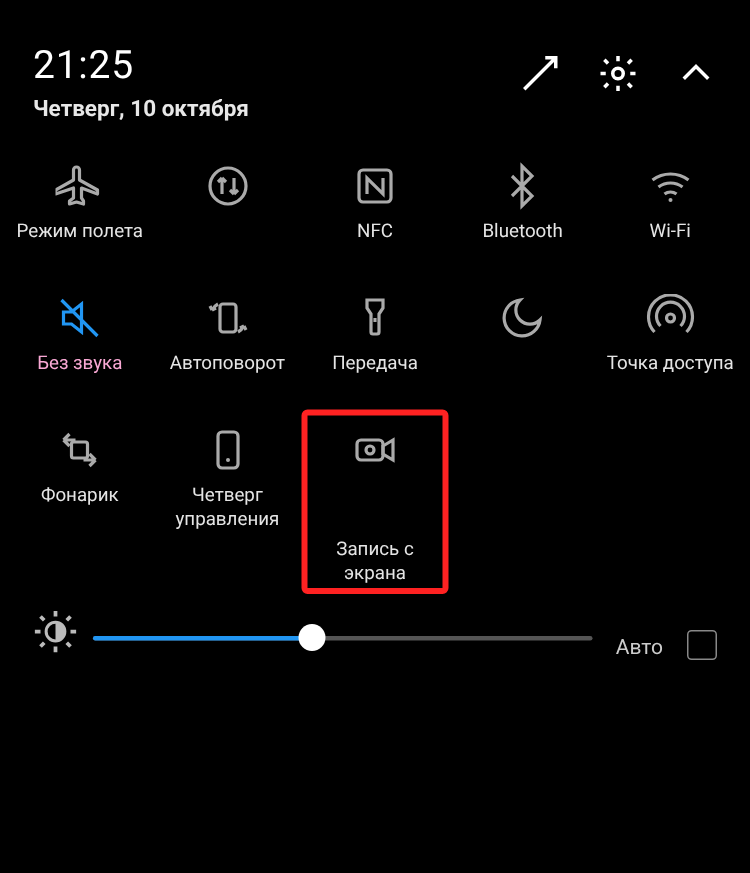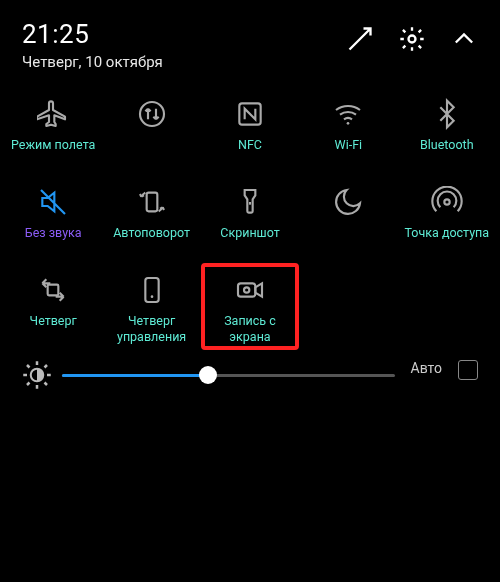--- a/index.html
+++ b/index.html
@@ -8,25 +8,25 @@
     height: 582px;
     background: #000;
     color: #fff;
     font-family: Roboto, -apple-system, Arial, sans-serif;
     overflow: hidden;
   }
   .header {
     display: flex;
     align-items: flex-start;
     justify-content: space-between;
-    padding: 19px 22px 8px 22px;
+    padding: 29px 22px 8px 22px;
   }
   .header-left { display: flex; flex-direction: column; }
   .time { font-size: 26px; font-weight: 400; letter-spacing: 0.5px; }
-  .date { font-size: 15px; color: #e8e8e8; margin-top: 4px; }
+  .date { font-size: 15px; color: #e8e8e8; margin-top: 4px; font-weight: bold; }
   .header-icons { display: flex; align-items: center; gap: 24px; padding-top: 6px; }
   .header-icons svg { width: 28px; height: 28px; fill: none; stroke: #fff; stroke-width: 2; }
 
   .tiles {
     display: grid;
     grid-template-columns: repeat(5, 1fr);
     gap: 4px 0;
     padding: 8px 4px 0 4px;
   }
   .tile {
@@ -39,35 +39,36 @@
     min-height: 84px;
   }
   .tile-icon {
     width: 34px; height: 34px;
     display: flex; align-items: center; justify-content: center;
   }
   .tile-icon svg { width: 32px; height: 32px; fill: none; stroke: #aaa; stroke-width: 1.6; }
   .tile-label {
     font-size: 12.5px;
     text-align: center;
-    color: #5eead4;
+    color: #e5e5e5;
     margin-top: 6px;
     line-height: 1.25;
   }
-  .tile.active .tile-label { color: #8b5cf6; }
+  .tile.active .tile-label { color: #f9a8d4; }
   .tile.active .tile-icon svg { stroke: #2196f3; }
   .tile.highlighted {
     border: 4px solid #f22;
     border-radius: 4px;
     padding: 6px 0 2px 0;
+    gap: 36px;
   }
 
   .brightness {
     display: flex;
-    align-items: flex-start;
+    align-items: flex-end;
     padding: 10px 22px 0 22px;
     gap: 10px;
   }
   .bright-icon svg { width: 30px; height: 30px; fill: none; stroke: #bbb; stroke-width: 1.6; }
   .slider {
     flex: 1;
     height: 30px;
     position: relative;
     display: flex;
     align-items: center;
@@ -137,33 +138,33 @@
         <svg viewBox="0 0 24 24">
           <rect x="4" y="4" width="16" height="16" rx="2"></rect>
           <path d="M8 16V8l8 8V8"></path>
         </svg>
       </div>
       <div class="tile-label">NFC</div>
     </div>
     <div class="tile">
       <div class="tile-icon">
         <svg viewBox="0 0 24 24">
+          <path d="M7 7l10 10-5 5V2l5 5L7 17"></path>
+        </svg>
+      </div>
+      <div class="tile-label">Bluetooth</div>
+    </div>
+    <div class="tile">
+      <div class="tile-icon">
+        <svg viewBox="0 0 24 24">
           <path d="M3 9a15 15 0 0 1 18 0M6 12.5a10 10 0 0 1 12 0M9 16a5 5 0 0 1 6 0"></path>
           <circle cx="12" cy="19" r="1" fill="#aaa" stroke="none"></circle>
         </svg>
       </div>
       <div class="tile-label">Wi-Fi</div>
-    </div>
-    <div class="tile">
-      <div class="tile-icon">
-        <svg viewBox="0 0 24 24">
-          <path d="M7 7l10 10-5 5V2l5 5L7 17"></path>
-        </svg>
-      </div>
-      <div class="tile-label">Bluetooth</div>
     </div>
     <div class="tile active">
       <div class="tile-icon">
         <svg viewBox="0 0 24 24">
           <path d="M4 9h4l5-4v14l-5-4H4zM3 3l18 18"></path>
         </svg>
       </div>
       <div class="tile-label">Без звука</div>
     </div>
     <div class="tile">
@@ -176,21 +177,21 @@
       </div>
       <div class="tile-label">Автоповорот</div>
     </div>
     <div class="tile">
       <div class="tile-icon">
         <svg viewBox="0 0 24 24">
           <path d="M8 3h8v4l-2 3v9a1 1 0 0 1-1 1h-2a1 1 0 0 1-1-1v-9L8 7z"></path>
           <line x1="12" y1="12" x2="12" y2="14"></line>
         </svg>
       </div>
-      <div class="tile-label">Скриншот</div>
+      <div class="tile-label">Передача</div>
     </div>
     <div class="tile">
       <div class="tile-icon">
         <svg viewBox="0 0 24 24">
           <path d="M21 13A9 9 0 1 1 11 3a7 7 0 0 0 10 10z"></path>
         </svg>
       </div>
     </div>
     <div class="tile">
       <div class="tile-icon">
@@ -201,21 +202,21 @@
       </div>
       <div class="tile-label">Точка доступа</div>
     </div>
     <div class="tile">
       <div class="tile-icon">
         <svg viewBox="0 0 24 24">
           <path d="M7 4L4 7M4 7l3 3M4 7h6M17 20l3-3M20 17l-3-3M20 17h-6"></path>
           <rect x="8" y="8" width="8" height="8" rx="1"></rect>
         </svg>
       </div>
-      <div class="tile-label">Четверг</div>
+      <div class="tile-label">Фонарик</div>
     </div>
     <div class="tile">
       <div class="tile-icon">
         <svg viewBox="0 0 24 24">
           <rect x="7" y="3" width="10" height="18" rx="2"></rect>
           <circle cx="12" cy="17" r="1" fill="#aaa" stroke="none"></circle>
         </svg>
       </div>
       <div class="tile-label">Четверг управления</div>
     </div>

